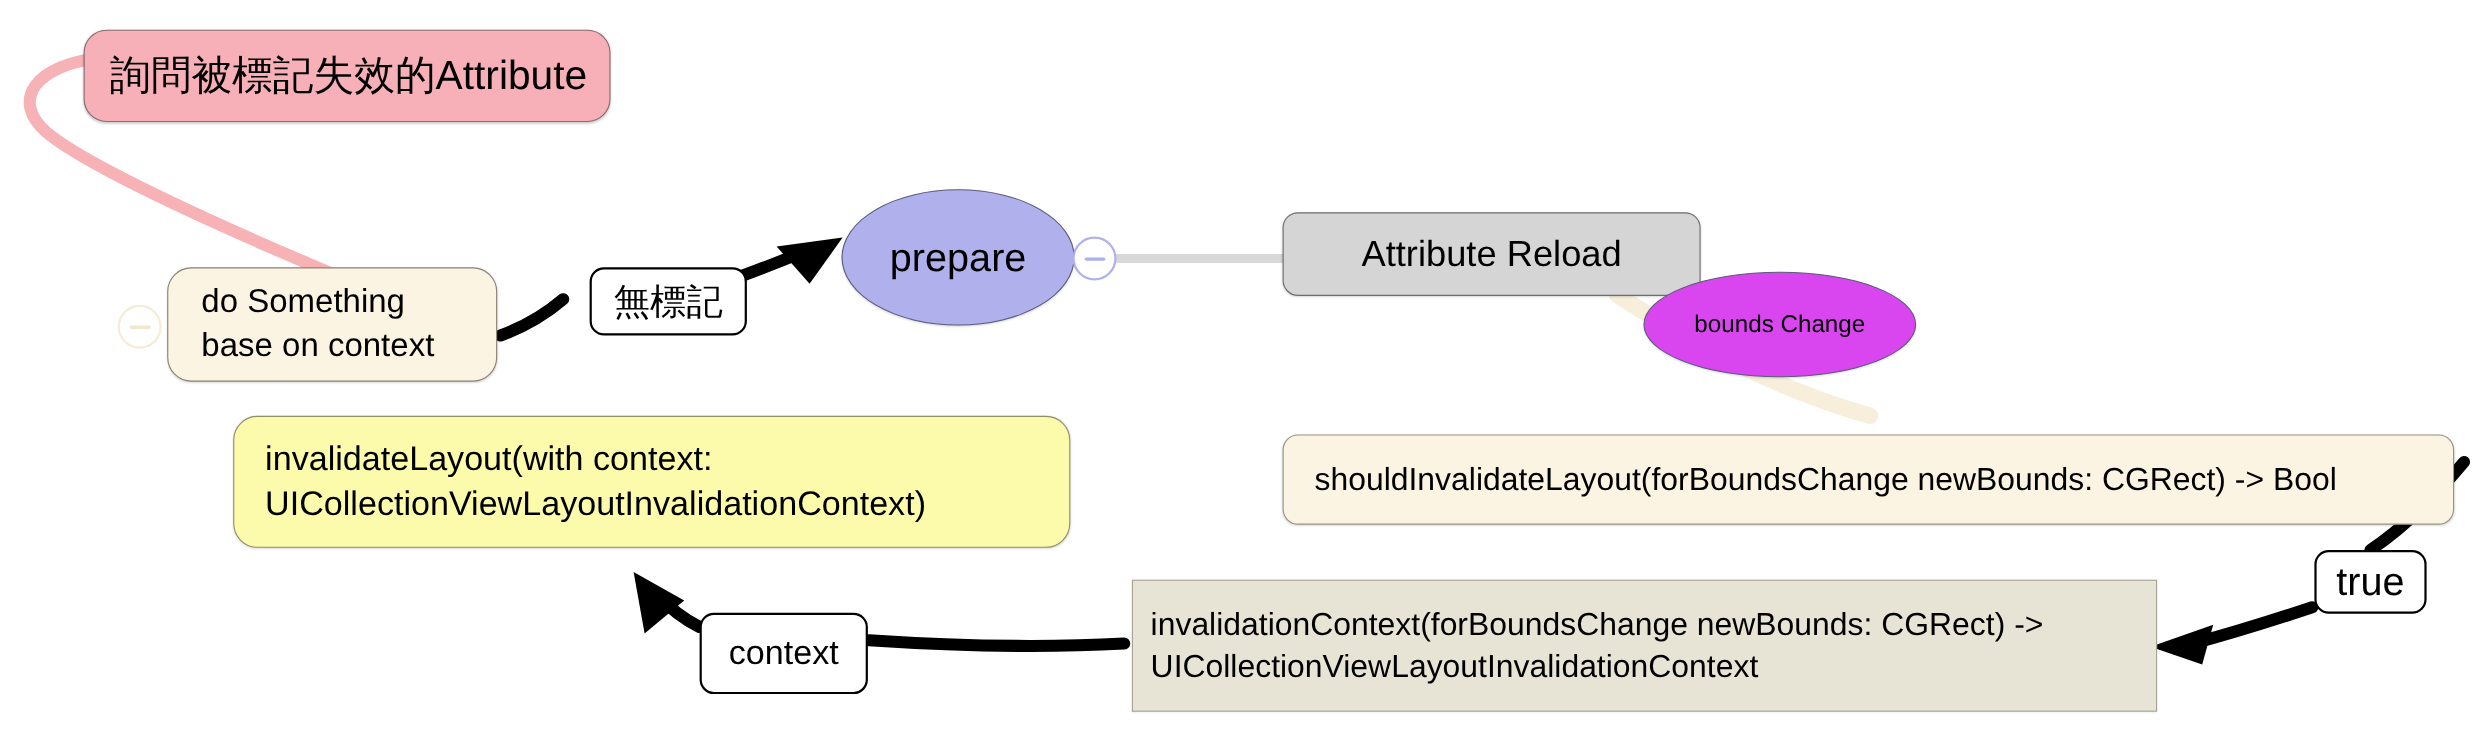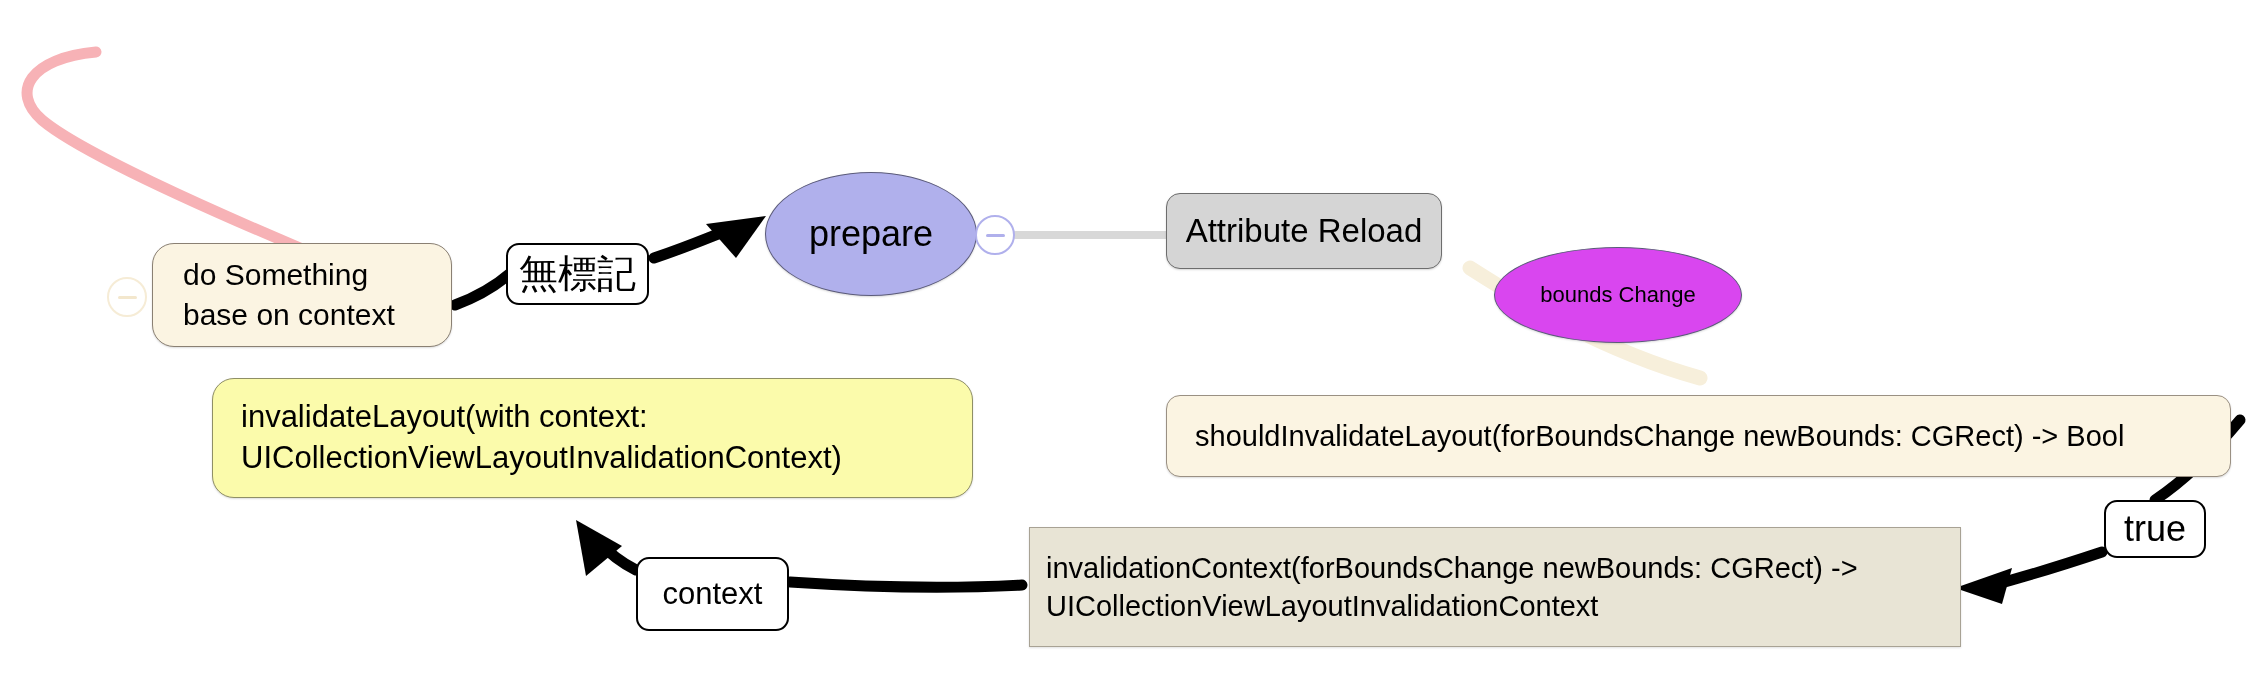--- a/index.html
+++ b/index.html
@@ -72,21 +72,21 @@
     border-radius: 50%;
     justify-content: center;
     font-size: 36px;
     box-shadow: 0 1px 2px rgba(0,0,0,0.16);
   }
 
   
   #node-attribute-reload {
     left: 1166px;
     top: 193px;
-    width: 276px;
+    width: 380px;
     height: 76px;
     background: #d5d5d5;
     border: 1.4px solid #6d6d6d;
     border-radius: 14px;
     justify-content: center;
     font-size: 33px;
     box-shadow: 0 1px 2px rgba(0,0,0,0.16);
   }
 
   
@@ -153,25 +153,25 @@
     display: flex;
     align-items: center;
     justify-content: center;
     background: #ffffff;
     border: 2.6px solid #000000;
     border-radius: 13px;
     color: #000000;
     z-index: 5;
   }
   #label-no-mark {
-    left: 506px;
+    left: 536px;
     top: 243px;
     width: 143px;
     height: 62px;
-    font-size: 39px;
+    font-size: 33px;
   }
   #label-context {
     left: 636px;
     top: 557px;
     width: 153px;
     height: 74px;
     font-size: 31px;
     text-align: center;
   }
   #label-true {
@@ -234,20 +234,23 @@
 
     <path d="M 1022,585 C 930,590 850,586 790,582" fill="none" stroke="#000000" stroke-width="11" stroke-linecap="round"></path>
     <path d="M 636,570 C 620,562 608,552 598,541" fill="none" stroke="#000000" stroke-width="11" stroke-linecap="round"></path>
     <polygon points="576,520 586,576 622,546"></polygon>
 
     <path d="M 2240,420 C 2215,450 2185,480 2155,500" fill="none" stroke="#000000" stroke-width="11" stroke-linecap="round"></path>
     <path d="M 2102,552 C 2060,566 2020,578 1990,586" fill="none" stroke="#000000" stroke-width="11" stroke-linecap="round"></path>
     <polygon points="1955,588 2012,568 2002,604"></polygon>
   </svg>
 
+  <div class="node" id="node-question">
+    <span>詢問被標記失效的Attribute</span>
+  </div>
 
   <div class="node" id="node-do-something">
     <span>
       <span class="txt">do Something</span>
       <span class="txt">base on context</span>
     </span>
   </div>
 
   <div class="toggle" id="toggle-do-something">
     <span class="bar"></span>

